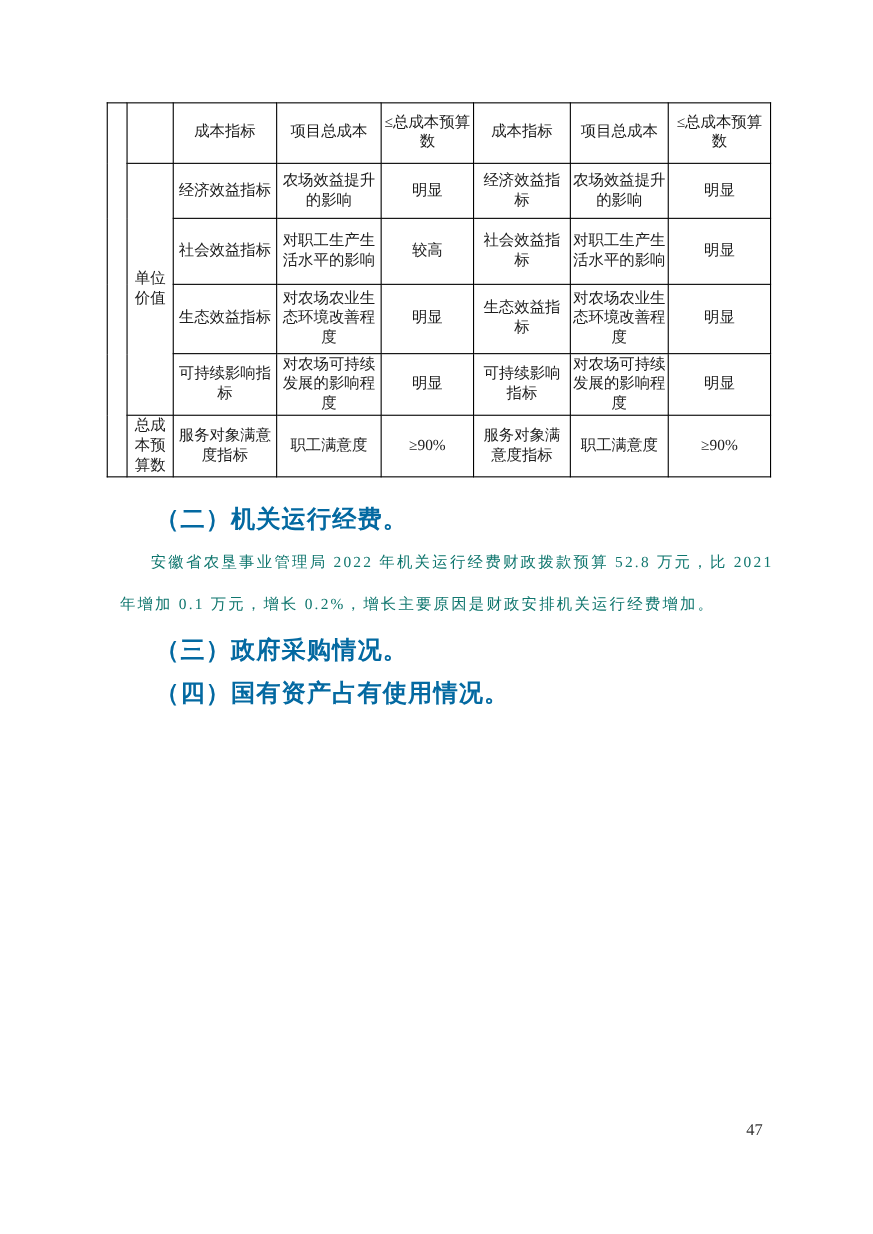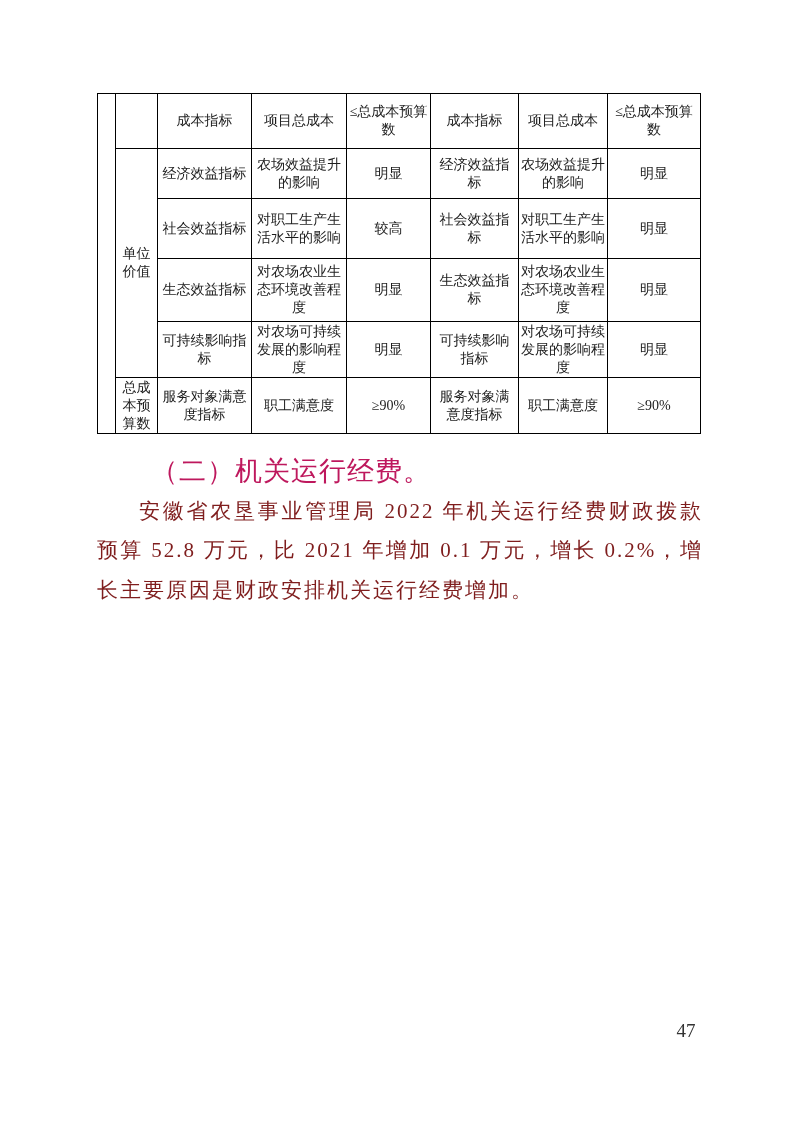--- a/index.html
+++ b/index.html
@@ -36,40 +36,41 @@
   td.desc-r { text-align:left; padding:0 5px 0 2px; }    
   td.ind-r  { padding:0 1px; }                           
 
   
   .content {
     position:absolute; left:97px; top:452px; width:606px;
     line-height:39.5px;
     text-align:justify;
   }
   .content h3 {
-    font-size:27px;
-    font-weight:normal;
+    font-size:22px;
+    font-weight:bold;
     font-family:"Liberation Sans", sans-serif;
-    color:#be185d;
+    color:#0369a1;
     text-indent:2em;
     letter-spacing:1px;
     line-height:39.5px;
     text-align:left;
   }
   .content p {
-    font-size:21px;
-    color:#7f1d1d;
+    font-size:14px;
+    color:#0f766e;
     text-indent:2em;
     letter-spacing:2px;
     line-height:39.5px;
     text-align:justify;
+    margin-left:12px;
   }
   .page-number {
     position:absolute; left:666px; top:1020px; width:40px;
-    font-size:19px; color:#333; text-align:center;
+    font-size:15px; color:#333; text-align:center;
   }
 </style>
 </head>
 <body>
 
 <div class="page">
 
   <table class="perf">
     <colgroup>
       <col style="width:18px">
@@ -133,17 +134,19 @@
       <td class="ind-r">服务对象满意度指标</td>
       <td class="desc-r">职工满意度</td>
       <td>≥90%</td>
     </tr>
   </tbody>
     </table>
 
   <div class="content">
     <h3>（二）机关运行经费。</h3>
     <p>安徽省农垦事业管理局 2022 年机关运行经费财政拨款预算 52.8 万元，比 2021 年增加 0.1 万元，增长 0.2%，增长主要原因是财政安排机关运行经费增加。</p>
+    <h3>（三）政府采购情况。</h3>
+    <h3>（四）国有资产占有使用情况。</h3>
   </div>
 
   <div class="page-number">47</div>
 
 </div>
 
 </body></html>

